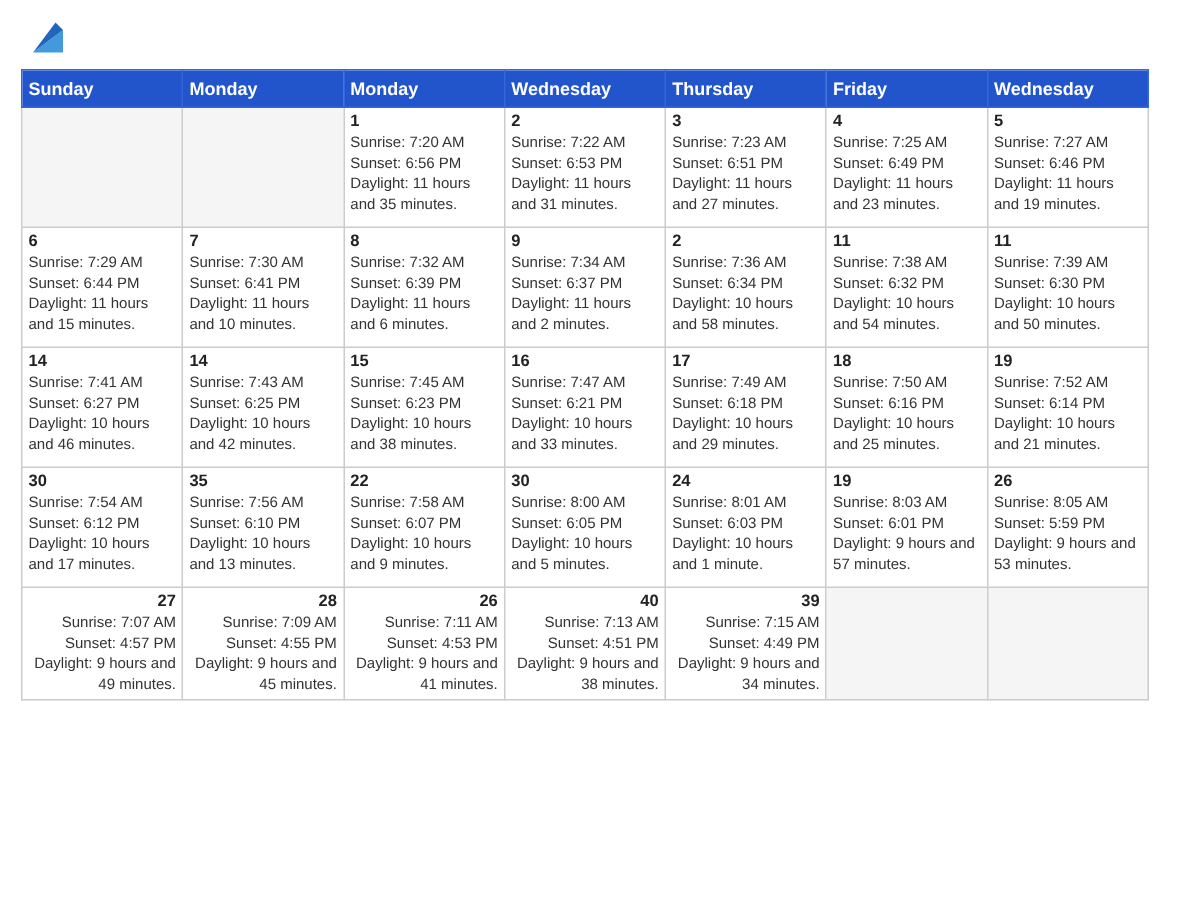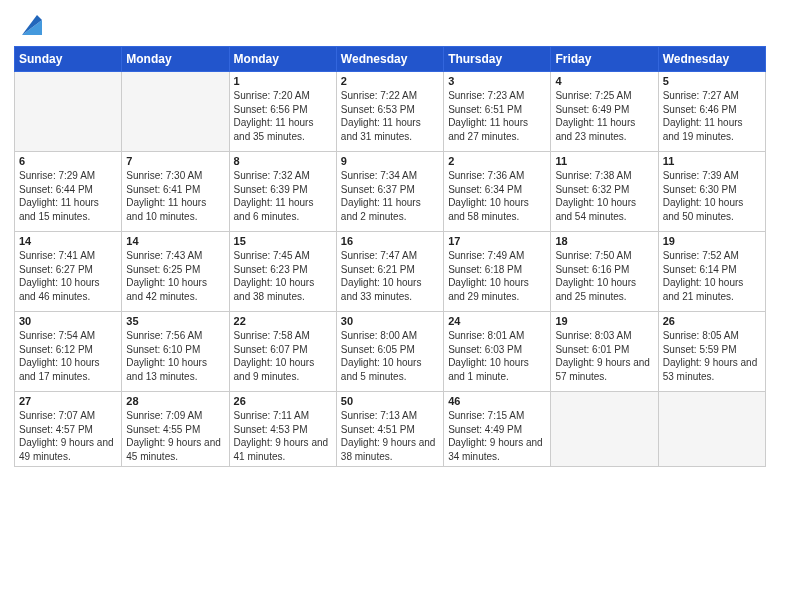--- a/index.html
+++ b/index.html
@@ -60,20 +60,21 @@
       font-size: 9.5px;
       color: #222;
       background: #fff;
       height: 80px;
     }
     .calendar tbody tr td.empty {
       background: #f5f5f5;
     }
     .calendar tbody tr:last-child td {
       height: 72px;
+      text-align: right;
     }
     .day-number {
       font-size: 11px;
       font-weight: bold;
       display: block;
       margin-bottom: 2px;
     }
     .day-info {
       font-size: 10px;
       color: #333;
@@ -240,25 +241,25 @@
           </td>
           <td>
             <span class="day-number">28</span>
             <div class="day-info">Sunrise: 7:09 AM<br>Sunset: 4:55 PM<br>Daylight: 9 hours and 45 minutes.</div>
           </td>
           <td>
             <span class="day-number">26</span>
             <div class="day-info">Sunrise: 7:11 AM<br>Sunset: 4:53 PM<br>Daylight: 9 hours and 41 minutes.</div>
           </td>
           <td>
-            <span class="day-number">50</span>
+            <span class="day-number">40</span>
             <div class="day-info">Sunrise: 7:13 AM<br>Sunset: 4:51 PM<br>Daylight: 9 hours and 38 minutes.</div>
           </td>
           <td>
-            <span class="day-number">46</span>
+            <span class="day-number">39</span>
             <div class="day-info">Sunrise: 7:15 AM<br>Sunset: 4:49 PM<br>Daylight: 9 hours and 34 minutes.</div>
           </td>
           <td class="empty"></td>
           <td class="empty"></td>
         </tr>
       </tbody>
   </table>
 </div>
 
 </body></html>

